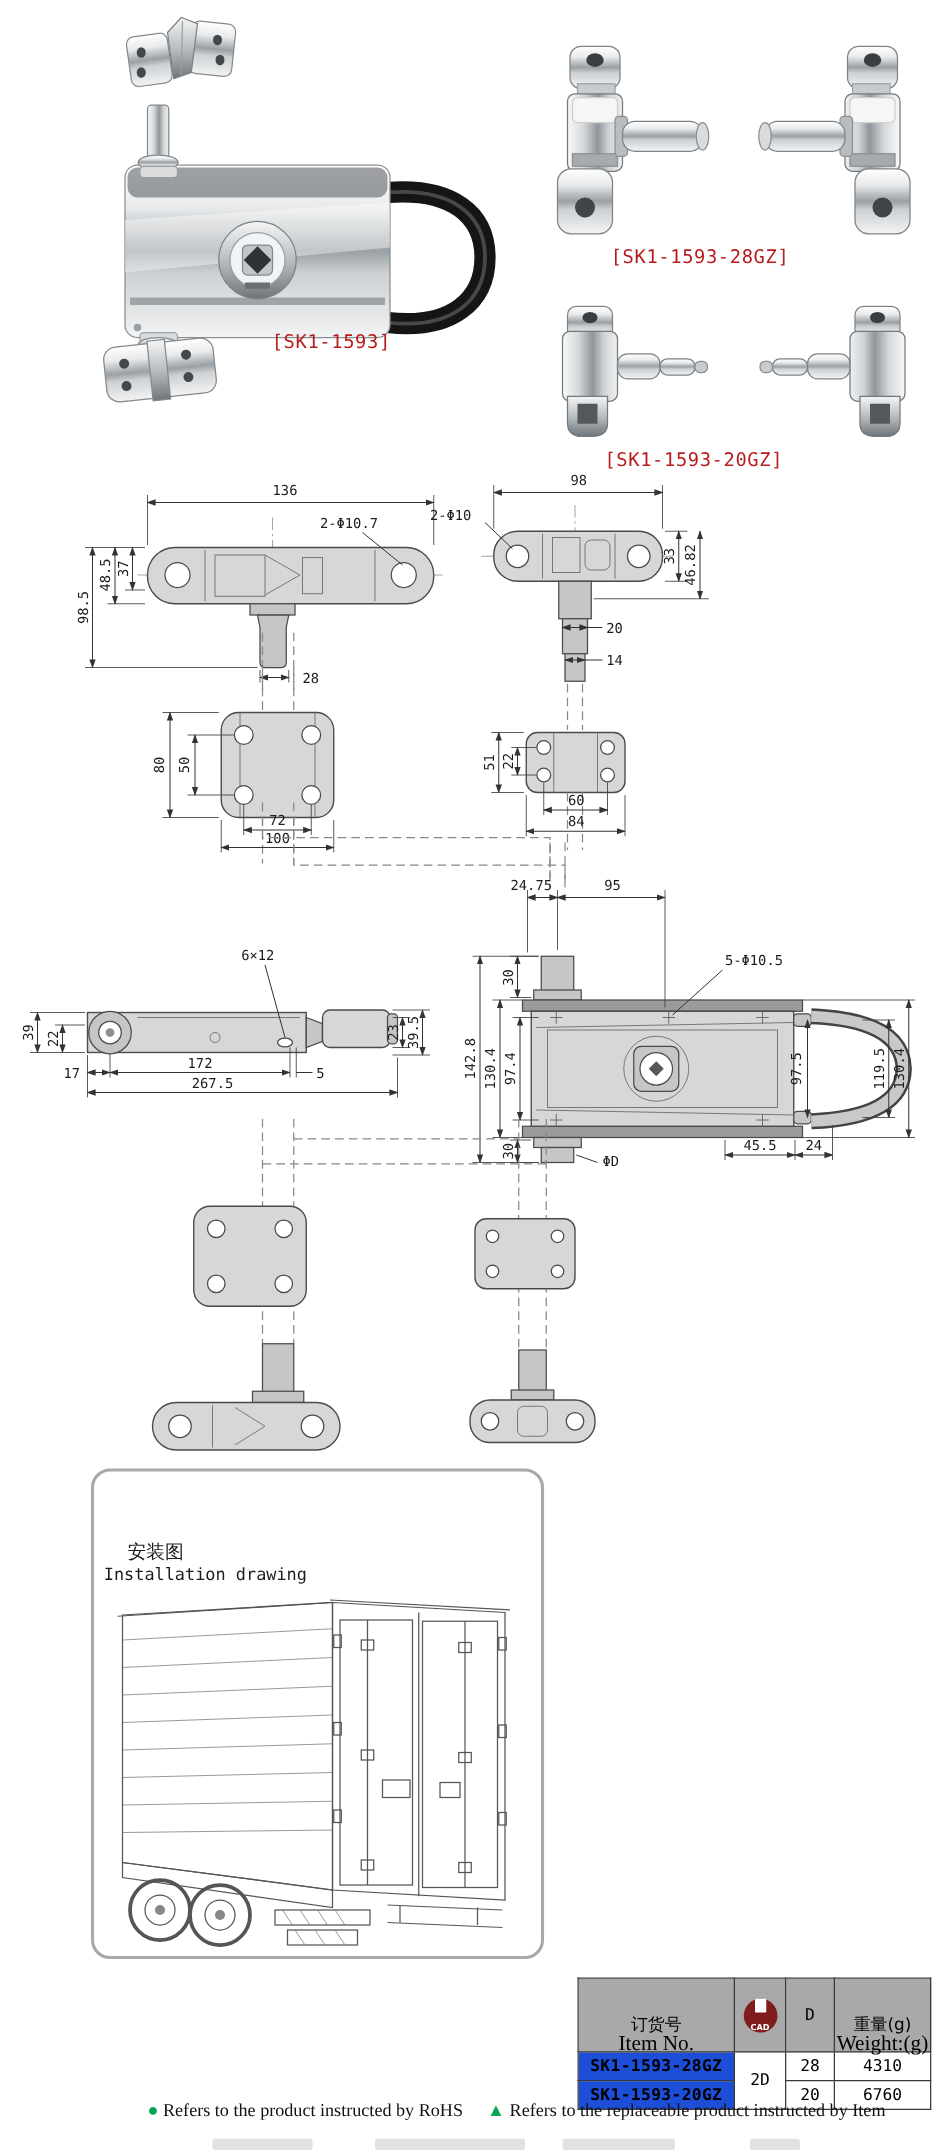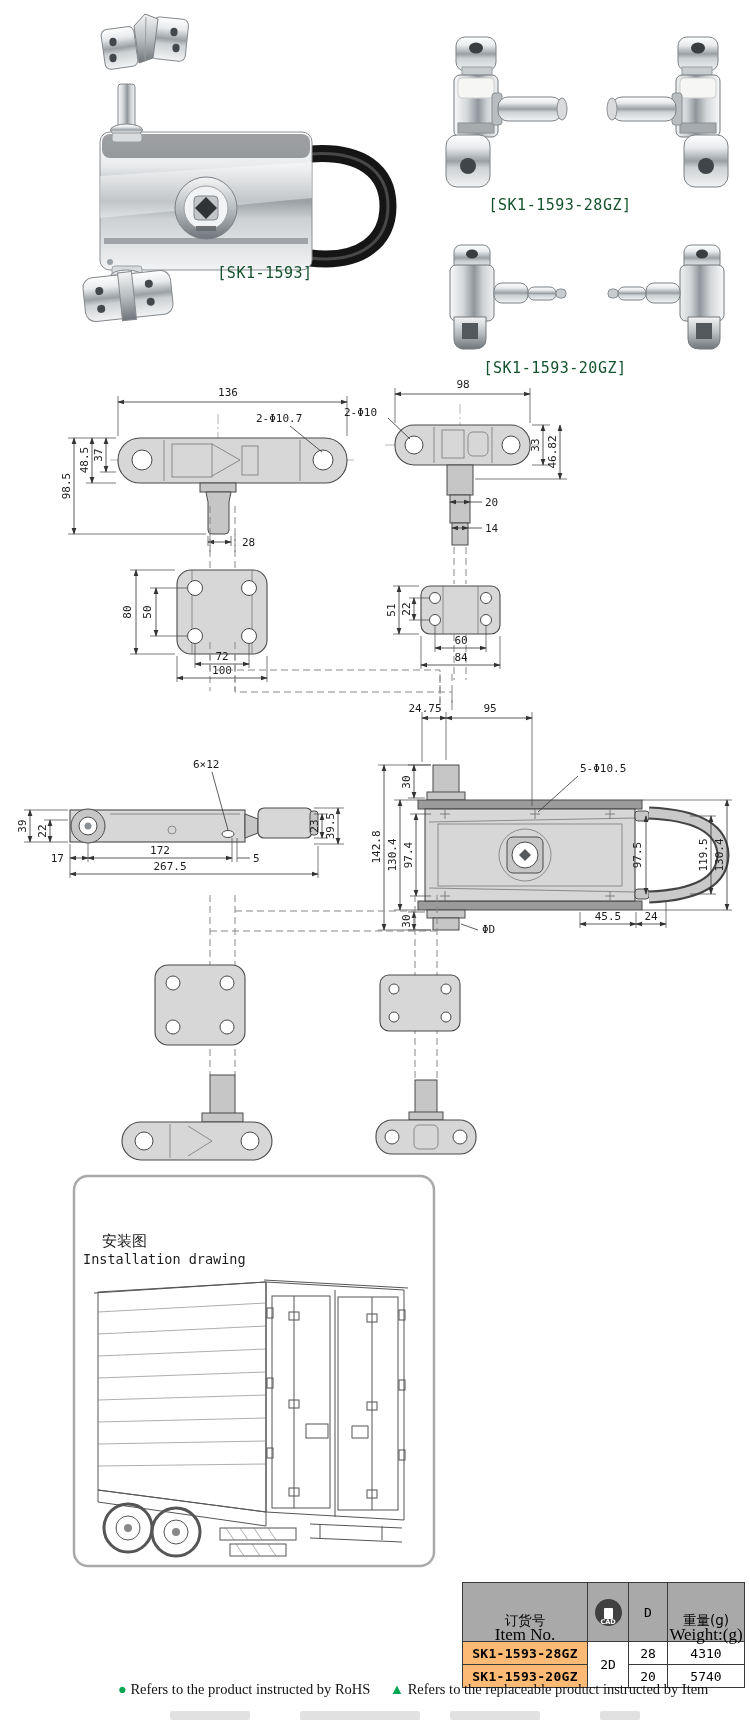--- a/index.html
+++ b/index.html
@@ -1,43 +1,43 @@
 <!DOCTYPE html>
 <html><head>
 <meta charset="utf-8">
 <style>
   html,body{margin:0;padding:0;background:#fff;}
   #page{position:relative;width:750px;height:1720px;background:#ffffff;overflow:hidden;
         font-family:"DejaVu Sans","Liberation Sans",sans-serif;}
   .abs{position:absolute;}
-  .plabel{font-family:"DejaVu Sans Mono",monospace;font-size:15px;color:#14532d;
+  .plabel{font-family:"DejaVu Sans Mono",monospace;font-size:15px;color:#b91c1c;
           text-align:center;letter-spacing:.5px;white-space:nowrap;}
   svg text{font-family:"DejaVu Sans Mono",monospace;fill:#1c1c1c;}
   .dt{font-size:11px;}
   .dim{stroke:#333;stroke-width:.8;fill:none;}
   .dima{stroke:#333;stroke-width:.8;fill:none;marker-start:url(#arw);marker-end:url(#arw);}
   .ext{stroke:#444;stroke-width:.7;}
   .dash{stroke:#888;stroke-width:1;fill:none;stroke-dasharray:7 4;}
   .cl{stroke:#999;stroke-width:.7;fill:none;stroke-dasharray:10 3 2 3;}
   .part{fill:#d7d7d7;stroke:#4a4a4a;stroke-width:1.1;}
   .part2{fill:#c6c6c6;stroke:#4a4a4a;stroke-width:1;}
   .hole{fill:#ffffff;stroke:#4a4a4a;stroke-width:1;}
   .detail{stroke:#6a6a6a;stroke-width:.7;fill:none;}
   .truck{stroke:#555;stroke-width:1;fill:none;}
   .truckthin{stroke:#777;stroke-width:.6;fill:none;}
   
   #spec-table{border-collapse:collapse;font-family:"DejaVu Sans Mono",monospace;}
   #spec-table td,#spec-table th{border:1.6px solid #3a3a3a;padding:0;text-align:center;vertical-align:middle;}
   #spec-table th{background:#a9a9a9;font-weight:normal;}
   .hdr-cn{font-size:13.5px;line-height:15px;font-family:"DejaVu Sans","Liberation Sans",sans-serif;margin-top:30px;}
   .hdr-en{font-size:17px;line-height:13px;font-family:"Liberation Serif",serif;}
-  .cell-item{background:#fdba74;font-size:13px;font-weight:bold;letter-spacing:.3px;}
+  .cell-item{background:#1d4ed8;font-size:13px;font-weight:bold;letter-spacing:.3px;}
   .cell-num{font-size:13px;background:#fff;}
-  .cad-badge{width:27px;height:27px;border-radius:50%;background:#404040;margin:2px auto;
-             display:flex;flex-direction:column;align-items:center;justify-content:flex-end;}
+  .cad-badge{width:27px;height:27px;border-radius:50%;background:#7f1d1d;margin:2px auto;
+             display:flex;flex-direction:column;align-items:center;justify-content:space-between;}
   .cad-doc{width:9px;height:11px;background:#fff;border-radius:1px;}
   .cad-txt{font-size:6.5px;color:#fff;font-weight:bold;line-height:7px;font-family:"DejaVu Sans",sans-serif;}
   .fn{font-size:13.5px;color:#111;white-space:nowrap;}
   .fn-cn{font-family:"DejaVu Sans","Liberation Sans",sans-serif;font-weight:bold;}
   .fn-en{font-family:"Liberation Serif",serif;font-size:14.5px;}
   .grn{color:#00a651;}
   .strip{background:#d9d9d9;height:9px;border-radius:2px;opacity:.8;}
 </style>
 </head>
 <body>
@@ -592,21 +592,21 @@
     </tr>
     <tr style="height:23px">
       <td class="cell-item">SK1-1593-28GZ</td>
       <td class="cell-num" rowspan="2">2D</td>
       <td class="cell-num">28</td>
       <td class="cell-num">4310</td>
     </tr>
     <tr style="height:23px">
       <td class="cell-item">SK1-1593-20GZ</td>
       <td class="cell-num">20</td>
-      <td class="cell-num">5740</td>
+      <td class="cell-num">6760</td>
     </tr>
   </tbody>
     </table>
 
   <div class="abs fn fn-en" style="left:118px;top:1681px;width:622px">
     <span class="grn">●</span>
     <span>Refers to the product instructed by RoHS</span>
     <span style="display:inline-block;width:12px"></span>
     <span class="grn">▲</span>
     <span>Refers to the replaceable product instructed by Item</span>

